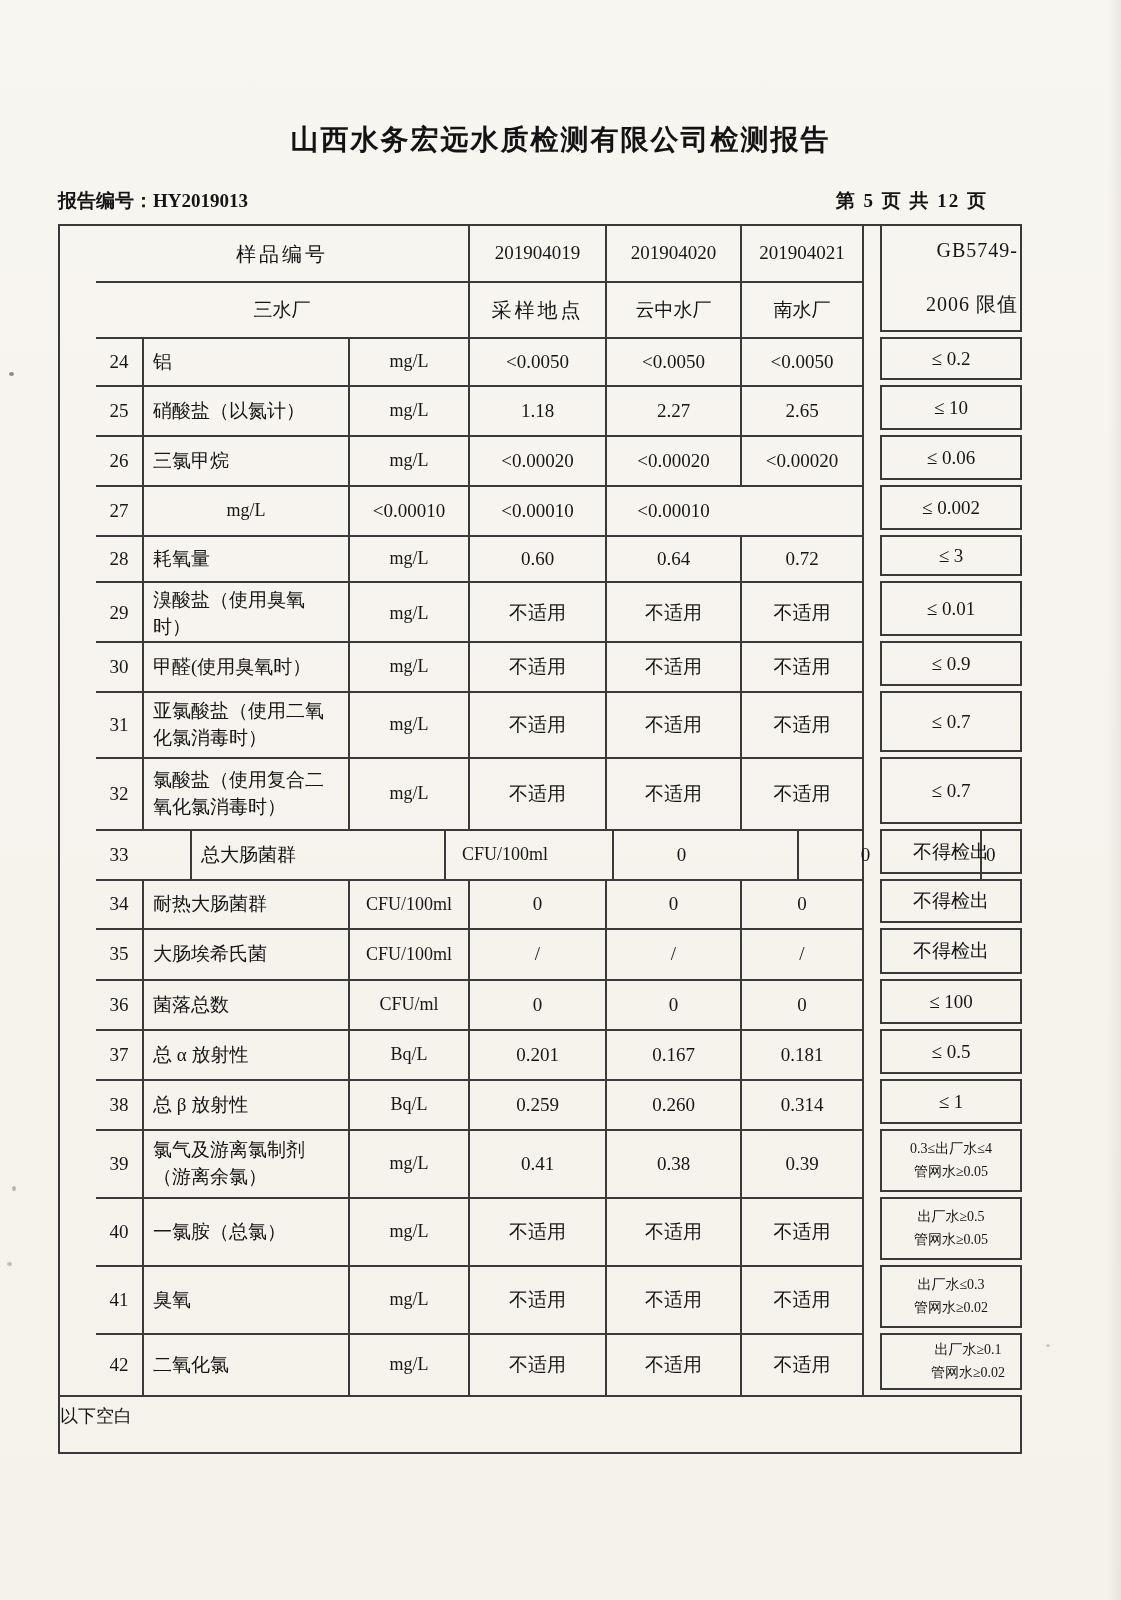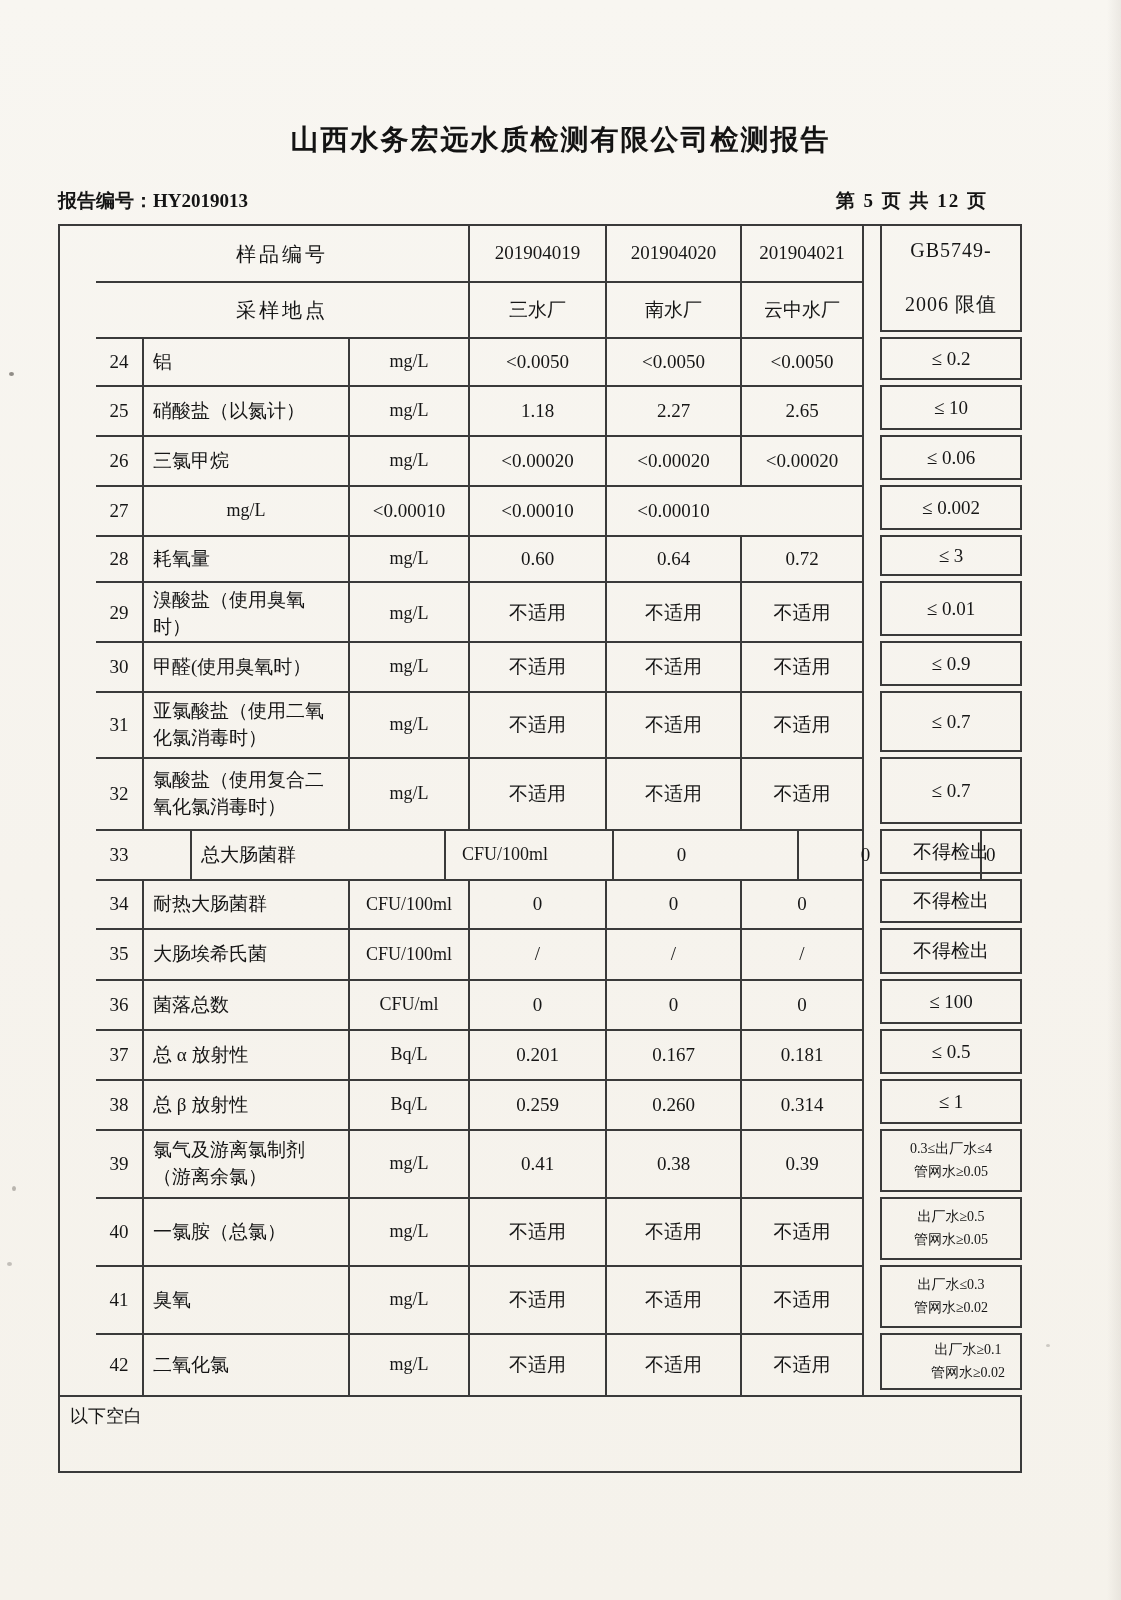--- a/index.html
+++ b/index.html
@@ -51,35 +51,35 @@
   .cname { justify-content: flex-start; text-align: left; padding: 4px 9px; }
   .cunit { font-size: 18px; }
   .hcell { font-size: 20px; letter-spacing: 3px; }
   .hval  { font-size: 19px; letter-spacing: 0; }
 
   .gap-strip { width: 16px; align-self: stretch; border-top: 2px solid var(--line, #3a3a3a); }
 
   .limit-col { width: 142px; }
   .limit-header {
     height: 108px; border: 2px solid var(--line, #3a3a3a);
-    display: flex; flex-direction: column; align-items: center; justify-content: space-between;
+    display: flex; flex-direction: column; align-items: flex-end; justify-content: space-between;
     padding: 13px 2px 12px; font-size: 20px; letter-spacing: 1px;
   }
   .limit-cell {
     border: 2px solid var(--line, #3a3a3a);
     margin-top: 5px;
     display: flex; align-items: center; justify-content: center;
     text-align: center; font-size: 19px; white-space: pre-line; line-height: 1.45;
     padding: 1px 2px;
   }
   .limit-cell.multi { font-size: 14px; line-height: 1.6; letter-spacing: 0; }
 
   .footer-row {
     border: 2px solid var(--line, #3a3a3a);
-    height: 78px; padding: 7px 10px;
+    height: 59px; padding: 7px 0;
     font-size: 18px;
   }
 </style>
 </head>
 <body>
 
 <div class="sheet" style="--line: #3a3a3a; --ink: #161616;">
 
   <div class="title">山西水务宏远水质检测有限公司检测报告</div>
 
@@ -93,24 +93,24 @@
   <div class="tablewrap">
     <div class="table-top">
       <div class="main">
         <div class="hrow hrow1">
           <div class="c hcell">样品编号</div>
           <div class="c hval">201904019</div>
           <div class="c hval">201904020</div>
           <div class="c hval">201904021</div>
         </div>
         <div class="hrow hrow2">
+          <div class="c hval">三水厂</div>
           <div class="c hcell">采样地点</div>
-          <div class="c hval">三水厂</div>
+          <div class="c hval">云中水厂</div>
           <div class="c hval">南水厂</div>
-          <div class="c hval">云中水厂</div>
         </div>
         <div id="rows-container">
             <div class="trow" style="height: 48px;">
               <div class="c cno">24</div>
               <div class="c cname">铝</div>
               <div class="c cunit">mg/L</div>
               <div class="c cval">&lt;0.0050</div>
               <div class="c cval">&lt;0.0050</div>
               <div class="c cval">&lt;0.0050</div>
             </div>

